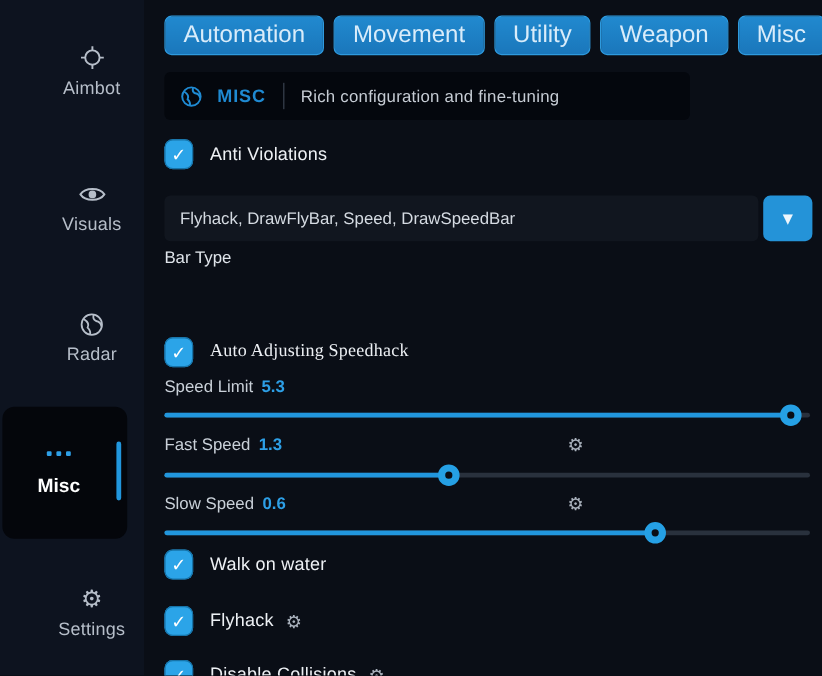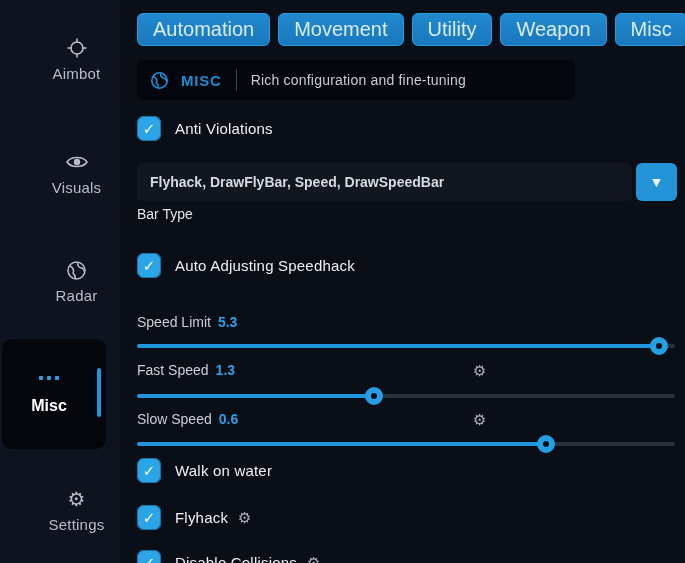--- a/index.html
+++ b/index.html
@@ -38,21 +38,21 @@
   .checkbox { width:24px; height:25px; border-radius:7px; background:#2ba4e8; position:relative; cursor:pointer;
               box-shadow:0 0 0 1px #1673a8 inset; }
   .checkbox::after { content:"\2713"; position:absolute; left:0; right:0; top:1px; bottom:0;
                      display:flex; align-items:center; justify-content:center;
                      color:#fff; font-size:15px; font-weight:700; font-family:"DejaVu Sans", sans-serif; }
   .check-label { color:#edf0f4; font-size:15px; letter-spacing:.2px; }
   .inline-gear { font-size:15px; color:#aab2bd; font-family:"DejaVu Sans", sans-serif; margin-left:-4px; cursor:pointer; }
 
   .multiselect { position:absolute; left:137px; top:163px; width:540px; height:38px; display:flex; gap:4px; }
   .multiselect .field { flex:1; background:#11161f; border-radius:5px; display:flex; align-items:center;
-                        padding:0 13px; color:#d5dbe2; font-size:14px; cursor:pointer;font-weight:bold; }
+                        padding:0 13px; color:#d5dbe2; font-size:14px; cursor:pointer; }
   .multiselect .drop-btn { width:41px; background:#2493d8; border-radius:6px; display:flex; align-items:center;
                            justify-content:center; cursor:pointer; border:none; }
   .drop-btn::after { content:"\25BC"; color:#eef6fc; font-size:11px; font-family:"DejaVu Sans", sans-serif; }
 
   .field-label { position:absolute; left:137px; color:#dfe4ea; font-size:14px; }
 
   .select { position:absolute; left:137px; top:232px; width:540px; height:31px; background:#1b222d;
             border-radius:5px; display:flex; align-items:center; justify-content:space-between;
             padding:0 16px 0 13px; cursor:pointer; }
   .select-value { color:#ccd3db; font-size:14px; font-weight:700; letter-spacing:.2px; }
@@ -152,21 +152,21 @@
     <span class="check-label">Anti Violations</span>
   </div>
 
   <div class="multiselect">
     <div class="field">Flyhack, DrawFlyBar, Speed, DrawSpeedBar</div>
     <button class="drop-btn"></button>
   </div>
 
   <div class="field-label" style="top:206px;">Bar Type</div>
 
-  <div class="check-row" style="top:253px;">
+  <div class="check-row" style="top:281px;font-family:Liberation Serif, serif;">
     <span class="checkbox"></span>
     <span class="check-label">Auto Adjusting Speedhack</span>
   </div>
 
   <div class="slider-label" style="top:314px;">
     <span>Speed Limit</span>
     <span class="slider-value">5.3</span>
   </div>
   <div class="track" style="top:344px;">
     <div class="fill" style="width: 97%;"></div>

